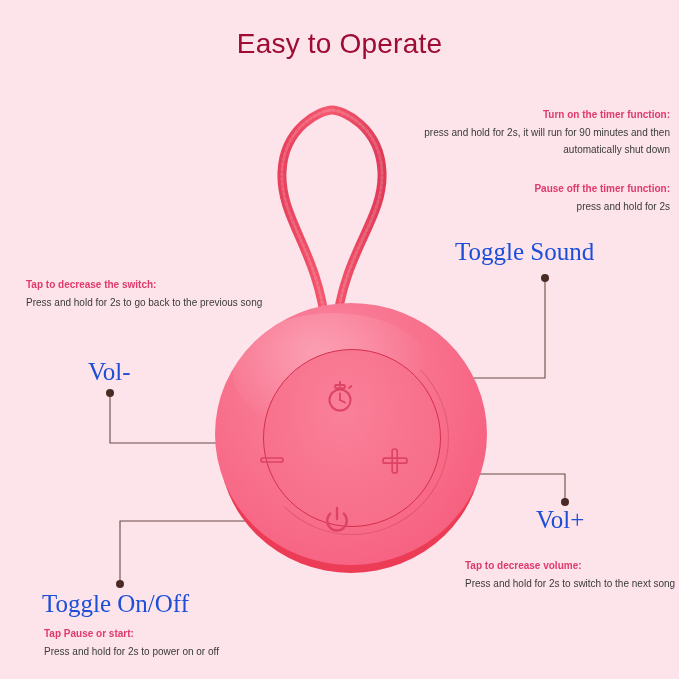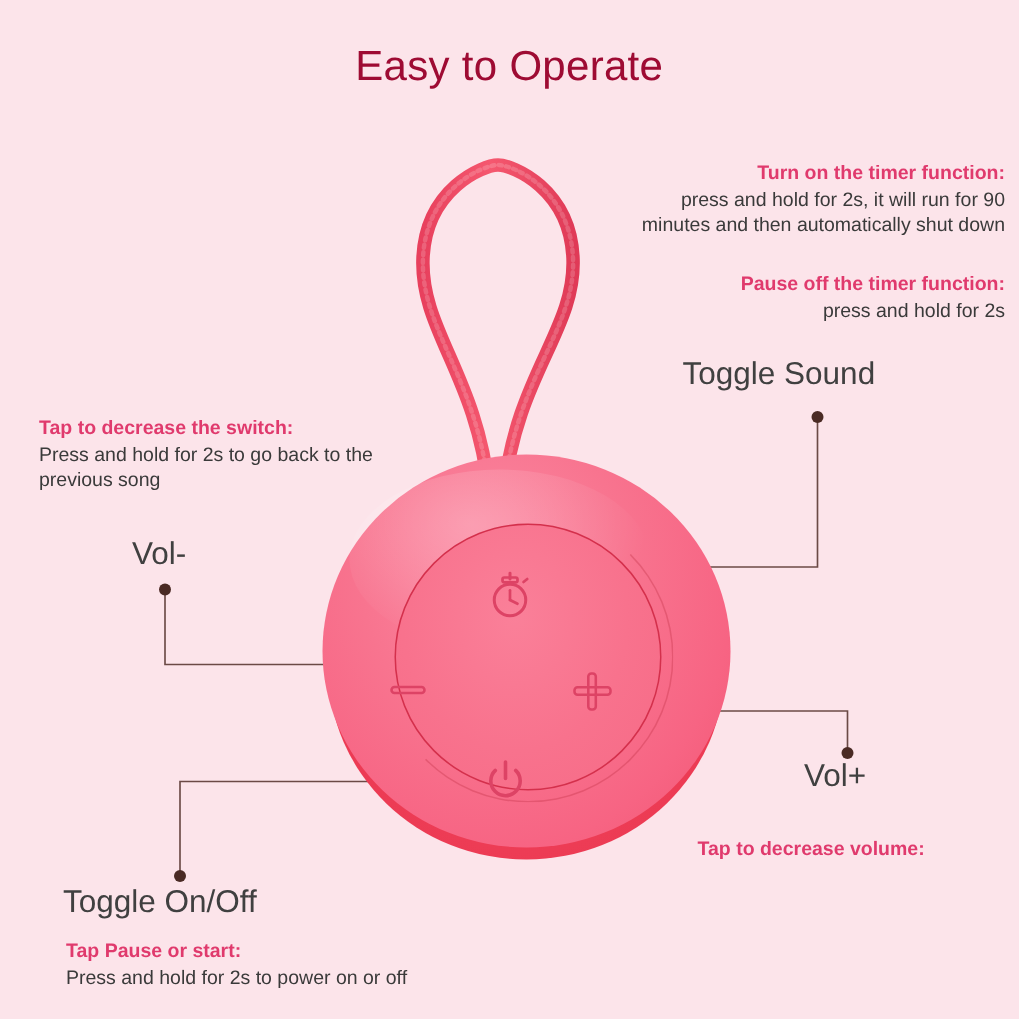--- a/index.html
+++ b/index.html
@@ -105,28 +105,28 @@
     position: absolute;
     left: 262px;
     top: 100px;
     width: 140px;
     height: 230px;
   }
 
   
   .big-label {
     position: absolute;
-    font-size: 21px;
-    color: #404040;
-    font-family: Liberation Sans, sans-serif;
+    font-size: 25px;
+    color: #1d4ed8;
+    font-family: Liberation Serif, serif;
     white-space: nowrap;
   }
   .note {
     position: absolute;
-    font-size: 13px;
+    font-size: 10px;
     line-height: 17.5px;
     color: #3a3a3a;
     font-family: "Liberation Sans", sans-serif;
   }
   .note .head {
     display: block;
     color: #e03a6d;
     font-weight: bold;
   }
   .note .body { display: block; }
@@ -230,20 +230,21 @@
     <span class="body">press and hold for 2s</span>
   </div>
 
   <div class="note" id="note-volminus">
     <span class="head">Tap to decrease the switch:</span>
     <span class="body">Press and hold for 2s to go back to the previous song</span>
   </div>
 
   <div class="note" id="note-volplus">
     <span class="head">Tap to decrease volume:</span>
+    <span class="body">Press and hold for 2s to switch to the next song</span>
   </div>
 
   <div class="note" id="note-power">
     <span class="head">Tap Pause or start:</span>
     <span class="body">Press and hold for 2s to power on or off</span>
   </div>
 
 </div>
 
 </body></html>

